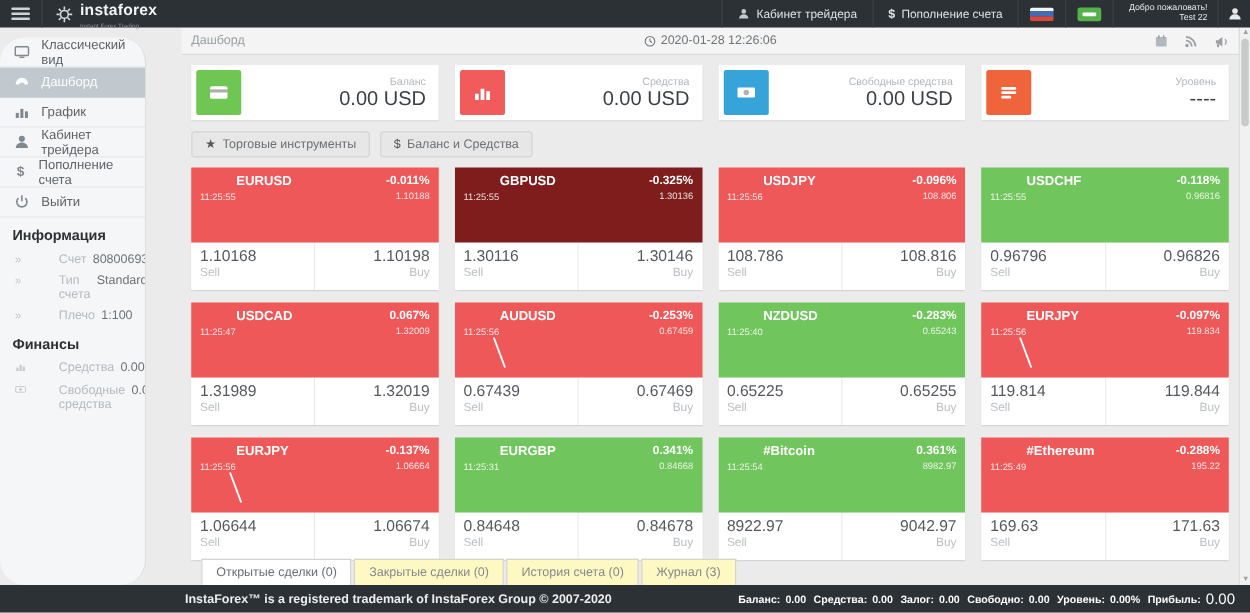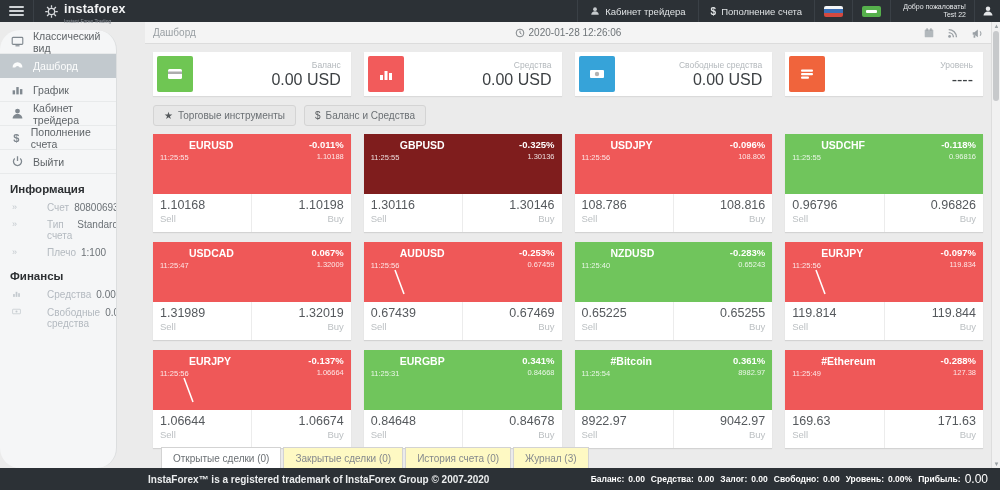--- a/index.html
+++ b/index.html
@@ -631,21 +631,21 @@
     </div>
 
     <div class="tile">
       <div class="thead" style="background: rgb(239, 88, 88);">
         <div>
             <div class="tsym">#Ethereum</div>
           <div class="ttime">11:25:49</div>
           </div>
         <div class="tright">
             <div class="tpct">-0.288%</div>
-          <div class="tlast">127.38</div>
+          <div class="tlast">195.22</div>
           </div>
 
       </div>
       <div class="tfoot">
         <div class="thalf">
           <div class="tprice">169.63</div>
           <div class="tside">Sell</div>
           </div>
         <div class="thalf">
           <div class="tprice">171.63</div>

